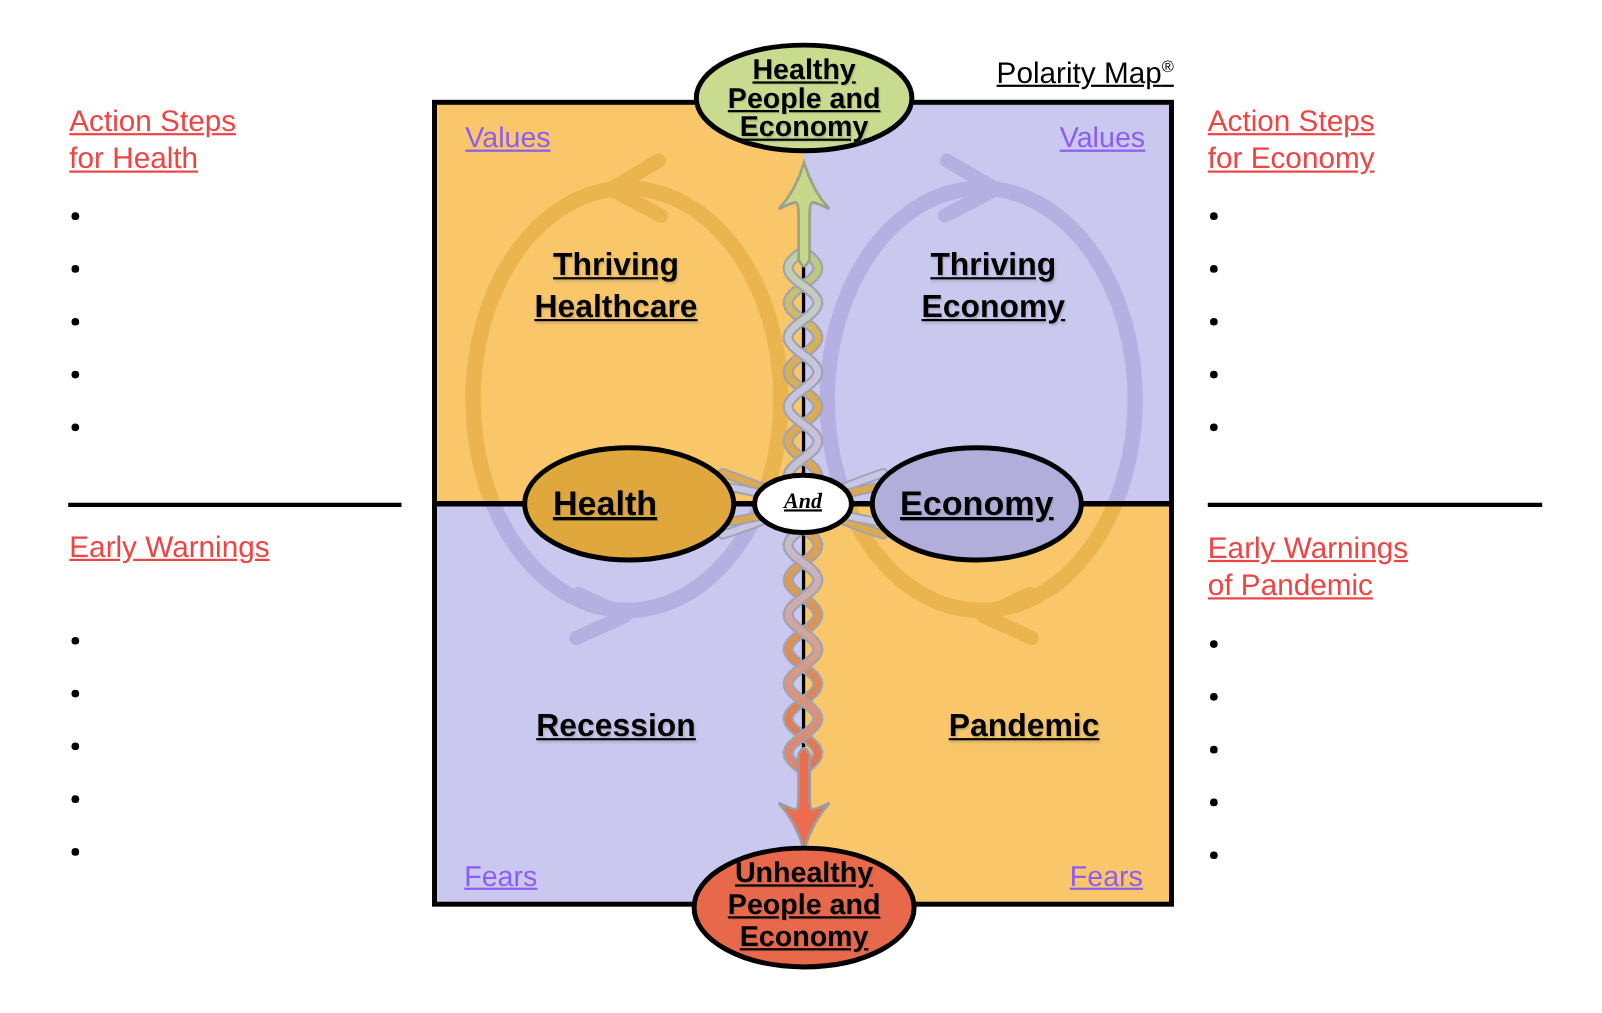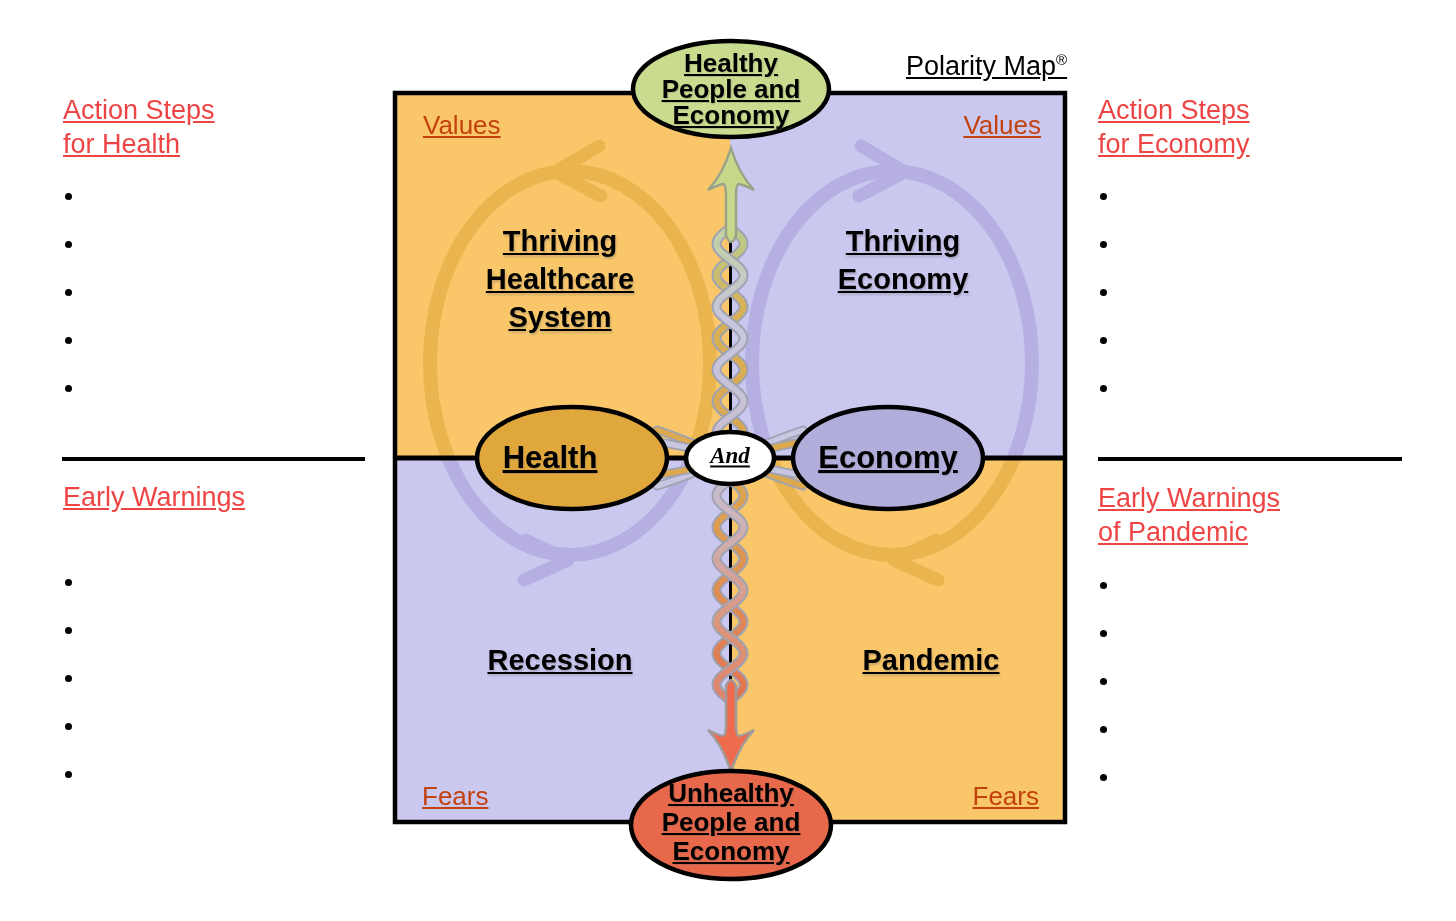--- a/index.html
+++ b/index.html
@@ -3,30 +3,30 @@
 <meta charset="utf-8">
 <style>
   html,body{margin:0;padding:0;background:#fff;}
   .stage{position:relative;width:1456px;height:921px;background:#ffffff;overflow:hidden;
          font-family:"Liberation Sans", sans-serif;color:#000;}
   .abs{position:absolute;text-decoration:underline;}
   svg{position:absolute;left:0;top:0;}
   .heading{font-size:27px;line-height:34px;color:#ef4444;}
   .bullets{display:flex;flex-direction:column;gap:41px;}
   .bullet{width:7px;height:7px;background:#000;border-radius:50%;}
-  .corner{font-size:26px;color:#c2410c;}
+  .corner{font-size:26px;color:#8b5cf6;}
   .quad-label{font-weight:bold;font-size:29px;line-height:38px;text-align:center;
               transform:translateX(-50%);text-shadow:1px 2px 2px rgba(90,90,90,.30);white-space:nowrap;}
   .pole-lines{font-weight:bold;font-size:26px;line-height:26px;text-align:center;
               transform:translateX(-50%);text-shadow:1px 1px 1px rgba(90,90,90,.25);white-space:nowrap;}
   .pole-lines.lower{line-height:29px;}
   .pole-word{font-weight:bold;font-size:31px;transform:translate(-50%,-50%);
              text-shadow:1px 1px 1px rgba(90,90,90,.25);white-space:nowrap;}
   .and-word{font-family:"Liberation Serif", serif;font-style:italic;font-weight:bold;
-            font-size:23px;transform:translate(-50%,-52%);white-space:nowrap;}
+            font-size:20px;transform:translate(-50%,-52%);white-space:nowrap;}
   .title{font-size:27px;white-space:nowrap;}
   .title sup{font-size:15px;}
   .chev{fill:none;stroke-width:13px;stroke-linecap:round;stroke-linejoin:round;}
   .strand-outline{fill:none;stroke:#9fa3b2;stroke-width:10px;stroke-linecap:round;}
   .strand{fill:none;stroke-width:6px;stroke-linecap:round;}
   .xout{fill:none;stroke:#9fa3b2;stroke-width:9px;stroke-linecap:round;}
   .xcol{fill:none;stroke-width:5.5px;stroke-linecap:round;}
 </style>
 </head>
 <body>
@@ -161,21 +161,20 @@
   </div>
 
   <div class="abs corner" style="left:423px;top:110px;">Values</div>
   <div class="abs corner" style="right:415px;top:110px;">Values</div>
   <div class="abs corner" style="left:422px;top:781px;">Fears</div>
   <div class="abs corner" style="right:417px;top:781px;">Fears</div>
 
   <div class="abs quad-label" style="left:560px;top:222px;">
     <div>Thriving</div>
     <div>Healthcare</div>
-    <div>System</div>
   </div>
   <div class="abs quad-label" style="left:903px;top:222px;">
     <div>Thriving</div>
     <div>Economy</div>
   </div>
   <div class="abs quad-label" style="left:560px;top:641px;">
     <div>Recession</div>
   </div>
   <div class="abs quad-label" style="left:903px;top:641px;margin-left:28px;">
     <div>Pandemic</div>

